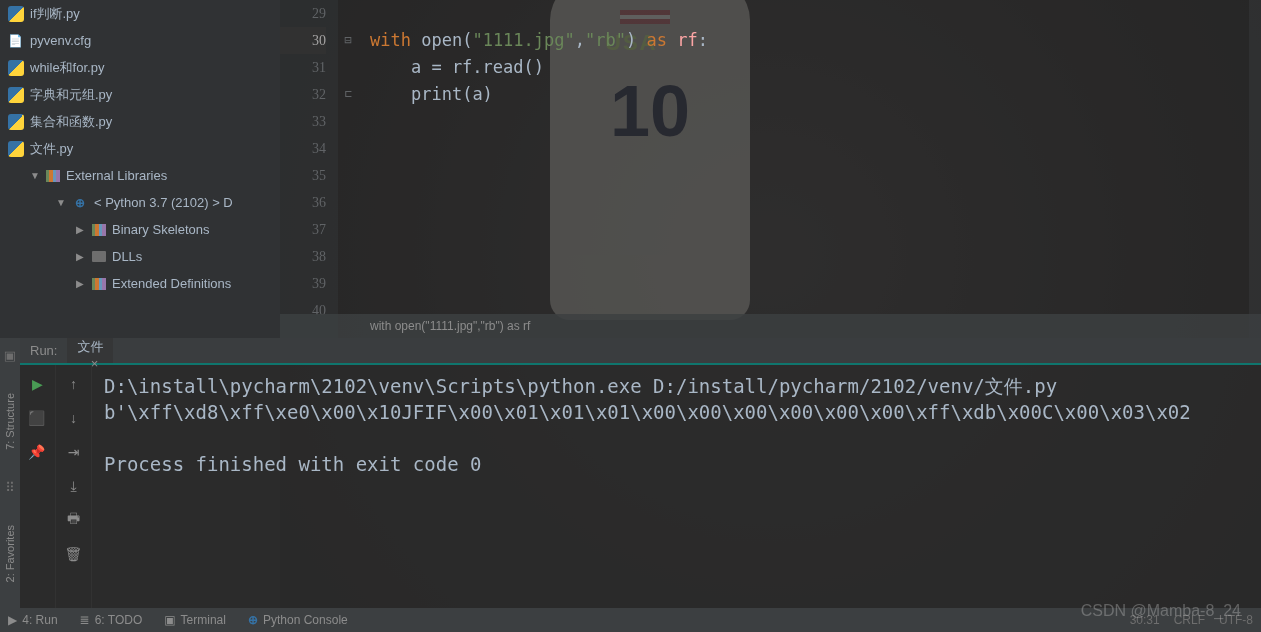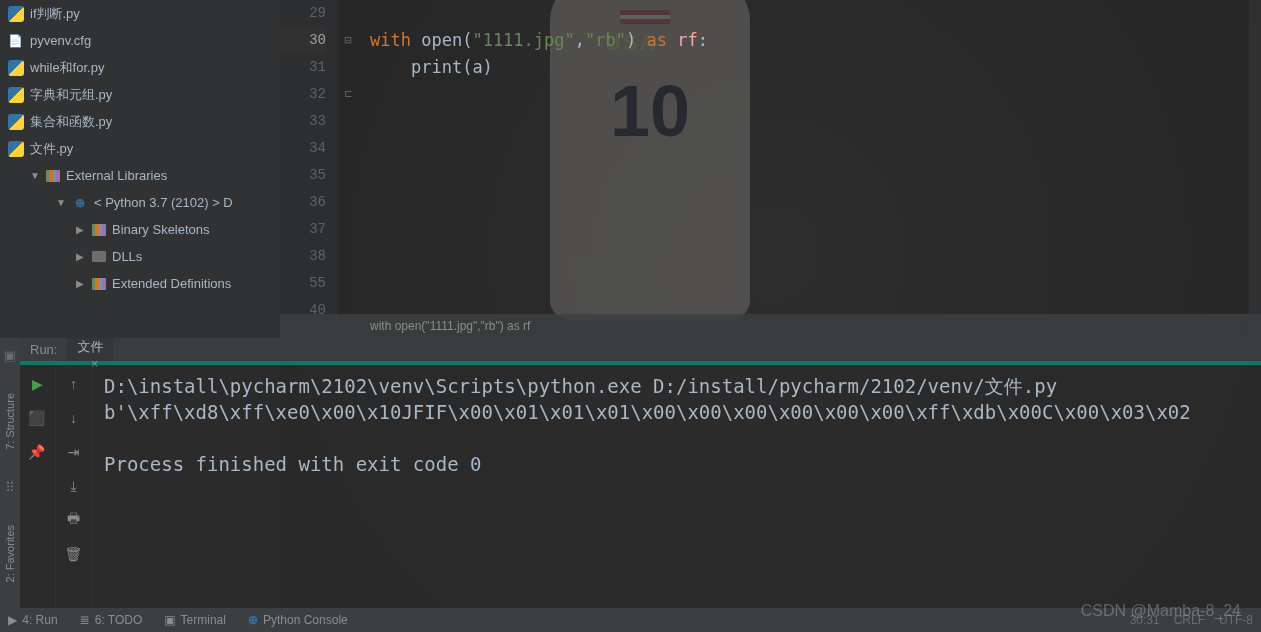--- a/index.html
+++ b/index.html
@@ -33,34 +33,34 @@
 .tree-item.depth2 { padding-left: 56px; }
 .tree-item.depth2b { padding-left: 76px; }
 .arrow { width: 12px; display: inline-block; color: #8c8c8c; font-size: 10px; margin-right: 4px; }
 .icon { width: 16px; height: 16px; margin-right: 6px; display: inline-flex; align-items: center; justify-content: center; font-size: 12px; }
 .py-icon { background: linear-gradient(135deg, #3572a5 50%, #ffd43b 50%); border-radius: 3px; }
 .cfg-icon { color: #a9b7c6; }
 .lib-icon { background: linear-gradient(90deg, #6a8759 25%, #cc7832 25% 50%, #6897bb 50% 75%, #9876aa 75%); width: 14px; height: 12px; }
 .folder-icon { background: #6e6e6e; width: 14px; height: 11px; border-radius: 1px; }
 .python-logo { color: #3572a5; font-weight: bold; }
 .editor { flex: 1; background: rgba(43,43,43,0.7); position: relative; display: flex; }
-.gutter { width: 58px; background: rgba(49,51,53,0.6); text-align: right; padding-right: 12px; color: #606366; font-family: Liberation Mono, monospace; font-size: 14px; line-height: 27px; }
+.gutter { width: 58px; background: rgba(49,51,53,0.6); text-align: right; padding-right: 12px; color: #606366; font-family: Liberation Serif, serif; font-size: 14px; line-height: 27px; }
 .gutter .ln { height: 27px; }
 .gutter .hl { background: rgba(50,50,50,0.9); color: #a4a3a3; }
 .fold-col { width: 20px; color: #606366; font-family: monospace; font-size: 12px; line-height: 27px; }
 .fold-col div { height: 27px; text-align: center; }
 .code { flex: 1; font-family: Consolas, monospace; font-size: 17px; line-height: 27px; padding-left: 12px; }
 .code-line { height: 27px; white-space: pre; }
 .kw { color: #cc7832; }
 .str { color: #6a8759; }
 .fn { color: #a9b7c6; }
 .var { color: #fca5a5; }
 .breadcrumb { position: absolute; bottom: 0; left: 0; right: 0; height: 24px; background: rgba(60,63,65,0.85); padding-left: 90px; font-size: 12px; color: #8c8c8c; line-height: 24px; }
 .run-panel { position: absolute; top: 338px; left: 20px; right: 0; bottom: 24px; background: rgba(43,43,43,0.88); z-index: 1; display: flex; flex-direction: column; }
-.run-header { height: 27px; display: flex; align-items: center; background: rgba(60,63,65,0.9); border-bottom: 4px solid #0f766e; }
+.run-header { height: 27px; display: flex; align-items: center; background: rgba(60,63,65,0.9); border-bottom: 2px solid #0f766e; }
 .run-label { padding: 0 10px; color: #8c8c8c; }
 .run-tab { display: flex; align-items: center; padding: 0 10px; height: 100%; background: rgba(50,50,50,0.6); flex-direction: column; }
 .run-tab .close { margin-left: 8px; color: #8c8c8c; cursor: pointer; }
 .run-body { flex: 1; display: flex; }
 .run-tools { width: 36px; display: flex; flex-direction: column; align-items: center; padding-top: 8px; gap: 12px; border-right: 1px solid #323232; }
 .run-tools2 { width: 36px; display: flex; flex-direction: column; align-items: center; padding-top: 8px; gap: 12px; border-right: 1px solid #323232; }
 .tool-btn { width: 22px; height: 22px; display: flex; align-items: center; justify-content: center; color: #8c8c8c; cursor: pointer; font-size: 14px; }
 .tool-btn.green { color: #499c54; }
 .console { flex: 1; font-family: Consolas, monospace; font-size: 19px; line-height: 26px; padding: 8px 12px; color: #a9b7c6; white-space: pre; overflow: hidden; }
 .bottom-bar { position: absolute; bottom: 0; left: 0; right: 0; height: 24px; background: #3c3f41; display: flex; align-items: center; padding: 0 8px; z-index: 3; font-size: 12px; }
@@ -135,40 +135,41 @@
         <div class="ln">29</div>
         <div class="ln hl">30</div>
         <div class="ln">31</div>
         <div class="ln">32</div>
         <div class="ln">33</div>
         <div class="ln">34</div>
         <div class="ln">35</div>
         <div class="ln">36</div>
         <div class="ln">37</div>
         <div class="ln">38</div>
-        <div class="ln">55</div>
+        <div class="ln">39</div>
         <div class="ln">40</div>
       </div>
     <div class="fold-col" id="foldcol">
         <div></div>
         <div>⊟</div>
         <div></div>
         <div>⊏</div>
         <div></div>
         <div></div>
         <div></div>
         <div></div>
         <div></div>
         <div></div>
         <div></div>
         <div></div>
       </div>
     <div class="code" id="code">
         <div class="code-line"></div>
         <div class="code-line"><span class="kw">with</span> <span class="fn">open</span>(<span class="str">"1111.jpg"</span>,<span class="str">"rb"</span>) <span class="kw">as</span> <span class="var">rf</span>:</div>
+        <div class="code-line">    a = rf.read()</div>
         <div class="code-line">    <span class="fn">print</span>(a)</div>
         <div class="code-line"></div>
         <div class="code-line"></div>
         <div class="code-line"></div>
         <div class="code-line"></div>
         <div class="code-line"></div>
         <div class="code-line"></div>
         <div class="code-line"></div>
         <div class="code-line"></div>
       </div>

